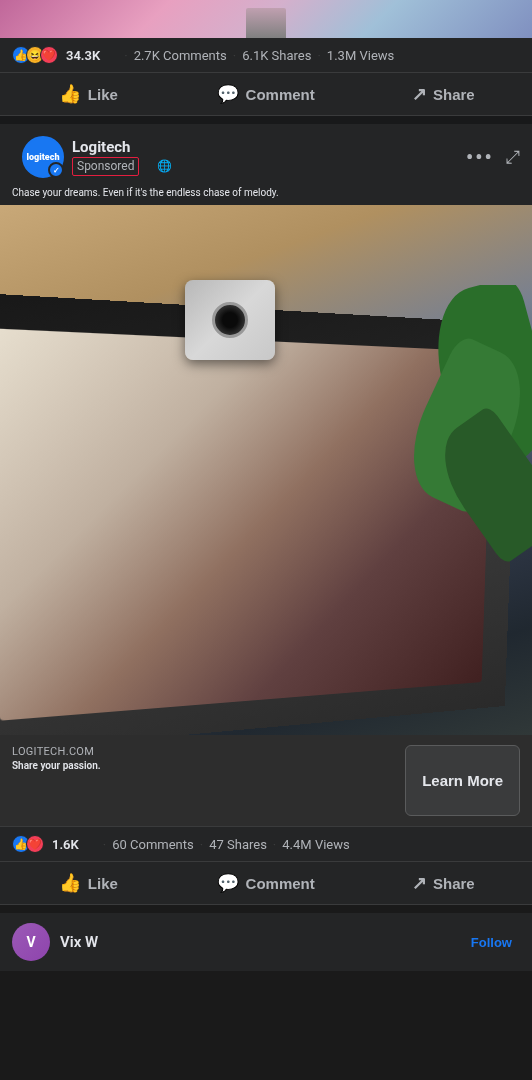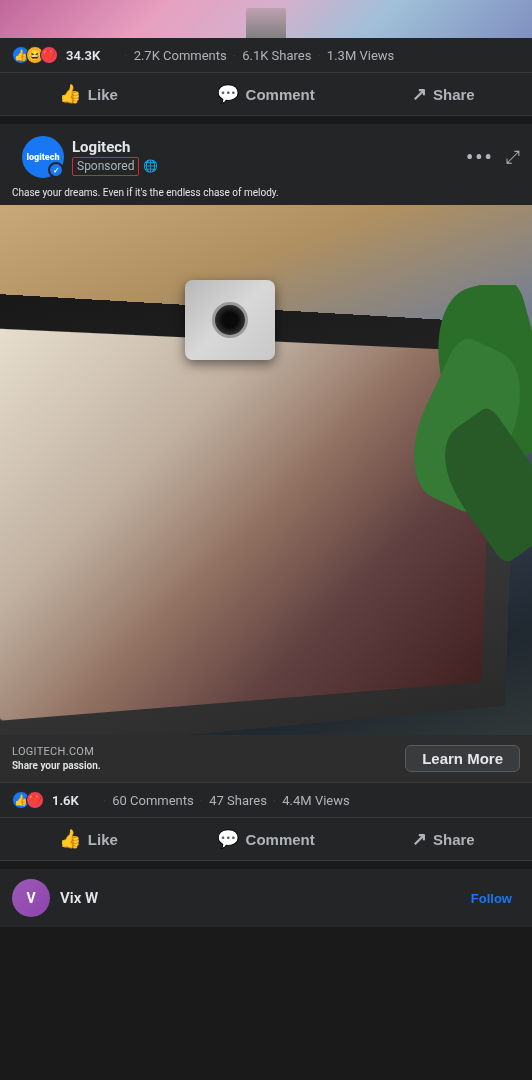--- a/index.html
+++ b/index.html
@@ -153,21 +153,21 @@
     }
     .post-author {
       font-weight: 700;
       font-size: 15px;
       color: #e4e6eb;
       line-height: 1.2;
     }
     .post-meta {
       display: flex;
       align-items: center;
-      gap: 4px;
+      gap: 18px;
       margin-top: 1px;
     }
     .sponsored-badge {
       font-size: 12px;
       color: #b0b3b8;
       border: 1px solid #e41e3f;
       padding: 0px 4px;
       border-radius: 2px;
       line-height: 1.4;
     }
@@ -230,21 +230,21 @@
     .ad-tagline {
       font-size: 10px;
       font-weight: 600;
       color: #e4e6eb;
     }
     .learn-more-btn {
       background: #3a3b3c;
       color: #e4e6eb;
       border: 1px solid #5a5b5c;
       border-radius: 6px;
-      padding: 4px 16px;
+      padding: 26px 16px;
       font-size: 15px;
       font-weight: 600;
       cursor: pointer;
       white-space: nowrap;
       flex-shrink: 0;
       margin-left: 12px;
     }
 
     
     .ad-stats-bar {

